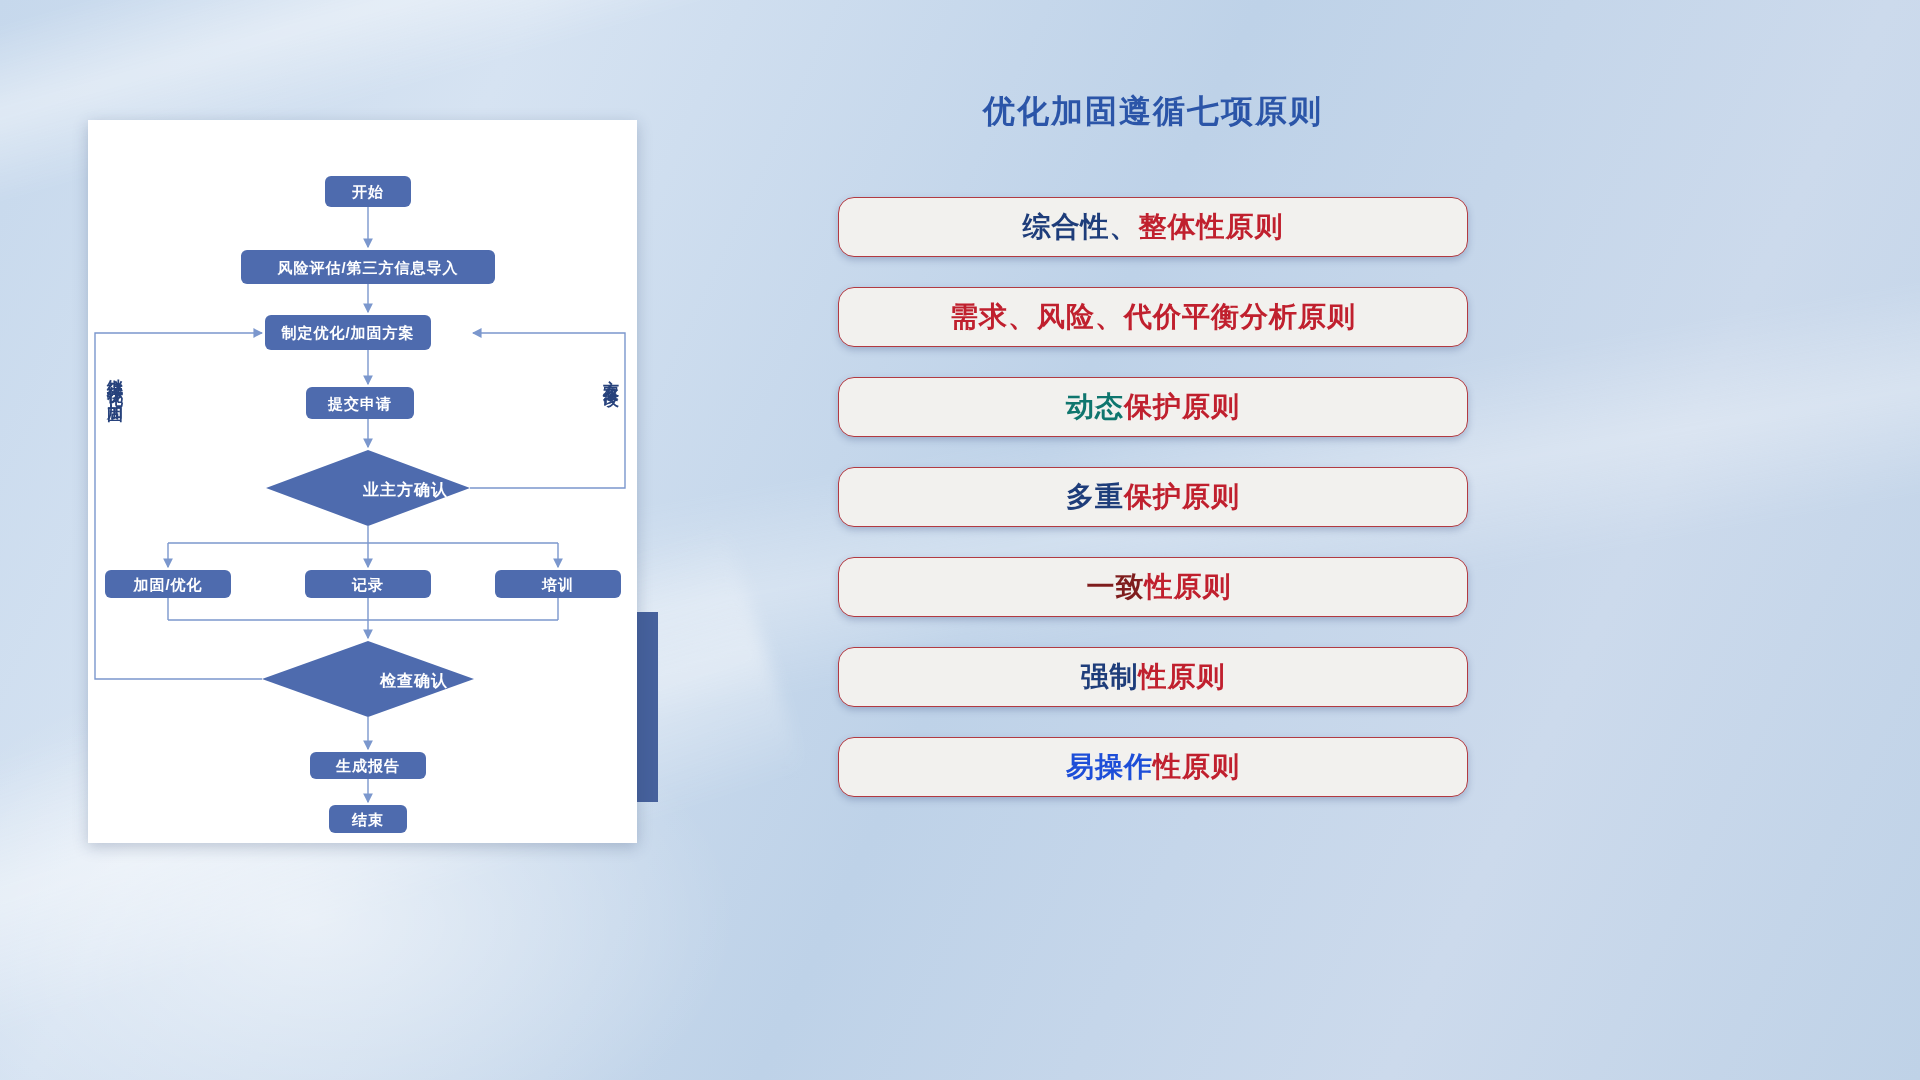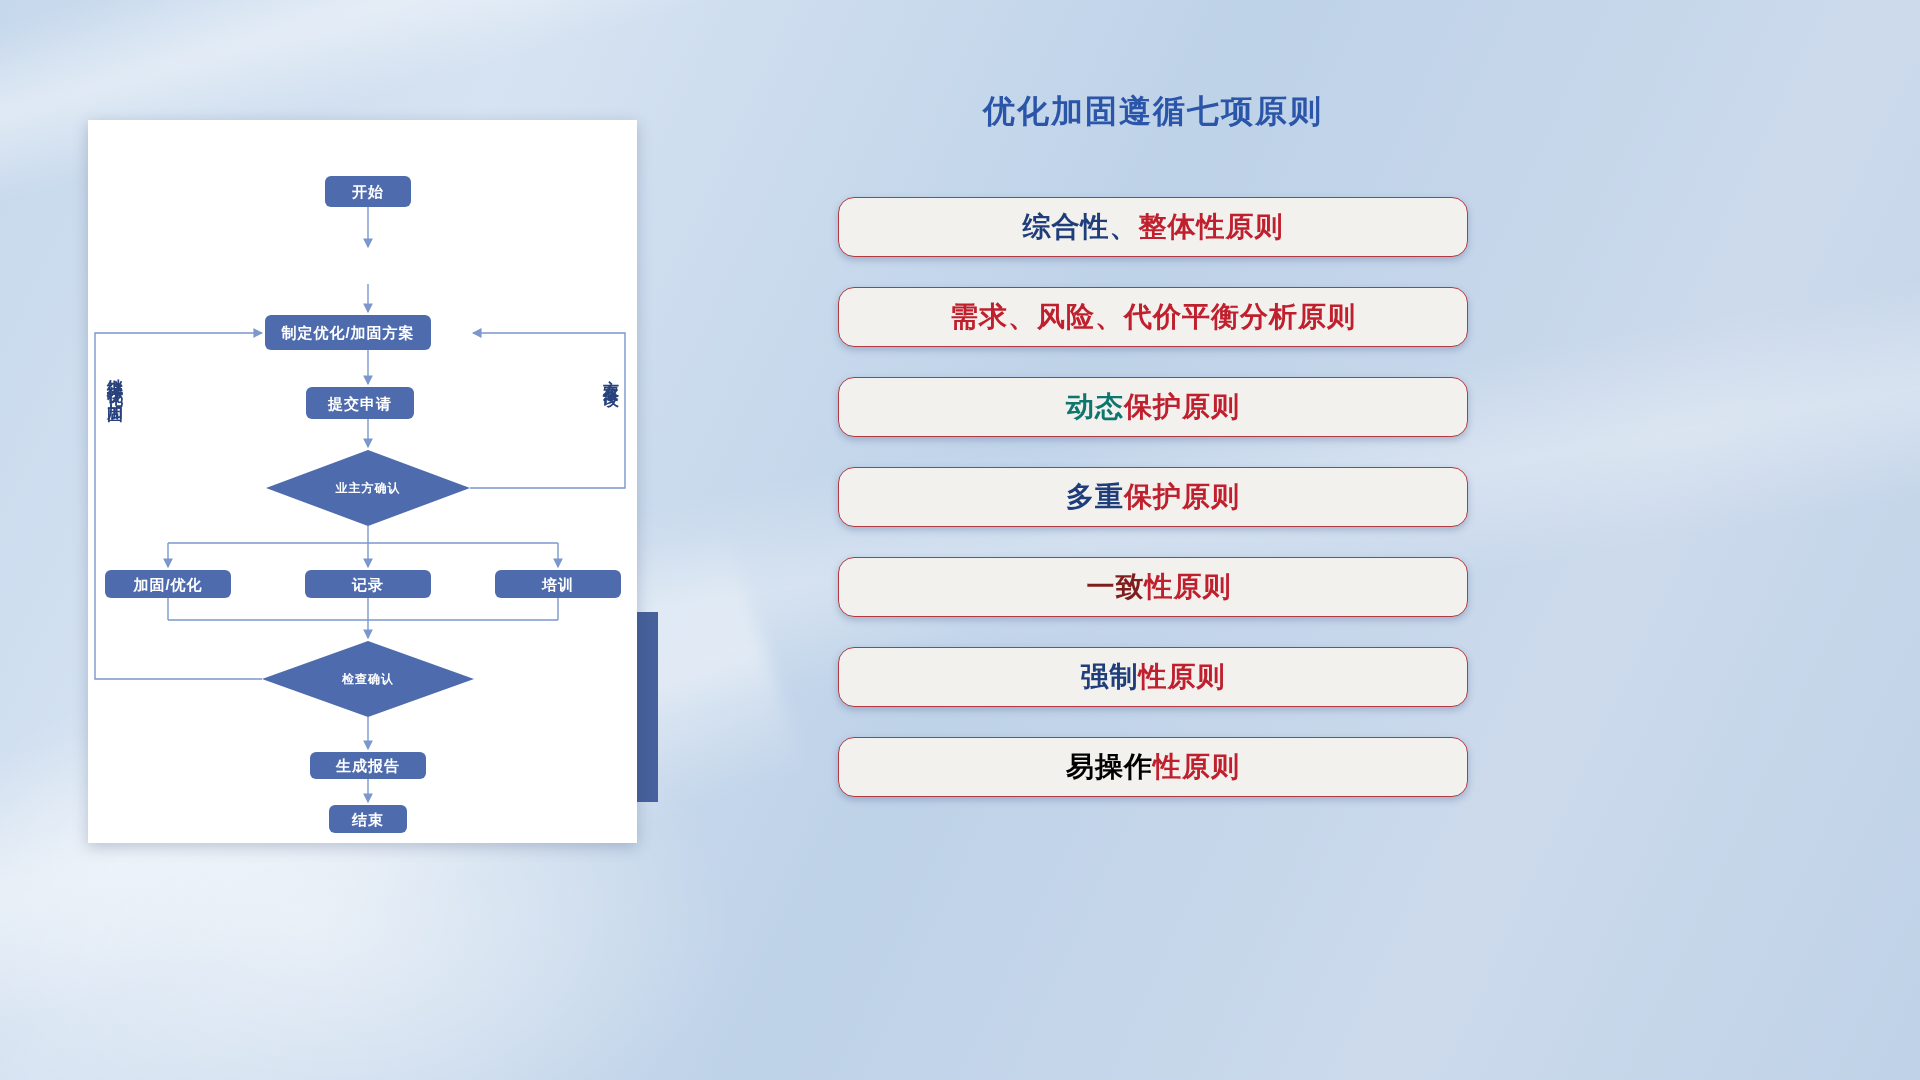--- a/index.html
+++ b/index.html
@@ -39,22 +39,22 @@
   .card svg{position:absolute;left:0;top:0;}
 
   .fnode{
     position:absolute;background:var(--flow-blue,#4e6bae);color:#fff;
     font-weight:bold;font-size:15px;line-height:1;
     display:flex;align-items:center;justify-content:center;
     border-radius:6px;box-sizing:border-box;letter-spacing:1px;
     white-space:nowrap;z-index:3;
   }
   .dlabel{
-    position:absolute;color:#fff;font-weight:bold;font-size:12px;
-    text-align:center;letter-spacing:1px;z-index:3;
+    position:absolute;color:#fff;font-weight:bold;font-size:16px;
+    text-align:right;letter-spacing:1px;z-index:3;
   }
   .vlabel{
     position:absolute;writing-mode:vertical-rl;font-weight:bold;font-size:16px;
     color:var(--label-navy,#27427c);letter-spacing:4px;z-index:3;
   }
 
   
   .right-panel{position:absolute;left:838px;top:0;width:630px;height:1080px;z-index:2;}
   .page-title{
     position:absolute;top:90px;left:0;width:100%;margin:0;text-align:center;
@@ -112,20 +112,21 @@
         <polyline points="174,559 7,559 7,213 174,213" marker-end="url(#arrow)"></polyline>
         <polyline points="382,368 537,368 537,213 385,213" marker-end="url(#arrow)"></polyline>
       </g>
       <g style="fill:var(--flow-blue,#4e6bae)">
         <polygon points="280,330 382,368 280,406 178,368"></polygon>
         <polygon points="280,521 386,559 280,597 174,559"></polygon>
       </g>
     </svg>
 
     <div class="fnode" style="left:237px;top:56px;width:86px;height:31px">开始</div>
+    <div class="fnode" style="left:153px;top:130px;width:254px;height:34px">风险评估/第三方信息导入</div>
     <div class="fnode" style="left:177px;top:195px;width:166px;height:35px">制定优化/加固方案</div>
     <div class="fnode" style="left:218px;top:267px;width:108px;height:32px">提交申请</div>
     <div class="dlabel" style="left:200px;top:360px;width:160px">业主方确认</div>
     <div class="fnode" style="left:17px;top:450px;width:126px;height:28px">加固/优化</div>
     <div class="fnode" style="left:217px;top:450px;width:126px;height:28px">记录</div>
     <div class="fnode" style="left:407px;top:450px;width:126px;height:28px">培训</div>
     <div class="dlabel" style="left:200px;top:551px;width:160px">检查确认</div>
     <div class="fnode" style="left:222px;top:632px;width:116px;height:27px">生成报告</div>
     <div class="fnode" style="left:241px;top:685px;width:78px;height:28px">结束</div>
 
@@ -153,19 +154,19 @@
         </div>
         <div class="principle">
           <span style="color: #7f1d1d; margin-left: 12px;">一致</span>
           <span style="color: rgb(192, 32, 46);">性原则</span>
         </div>
         <div class="principle">
           <span style="color: rgb(30, 61, 122);">强制</span>
           <span style="color: rgb(192, 32, 46);">性原则</span>
         </div>
         <div class="principle">
-          <span style="color: #000000;">易操作</span>
+          <span style="color: #1d4ed8;">易操作</span>
           <span style="color: rgb(192, 32, 46);">性原则</span>
         </div>
       </div>
   </div>
 
 </div>
 
 </body></html>

